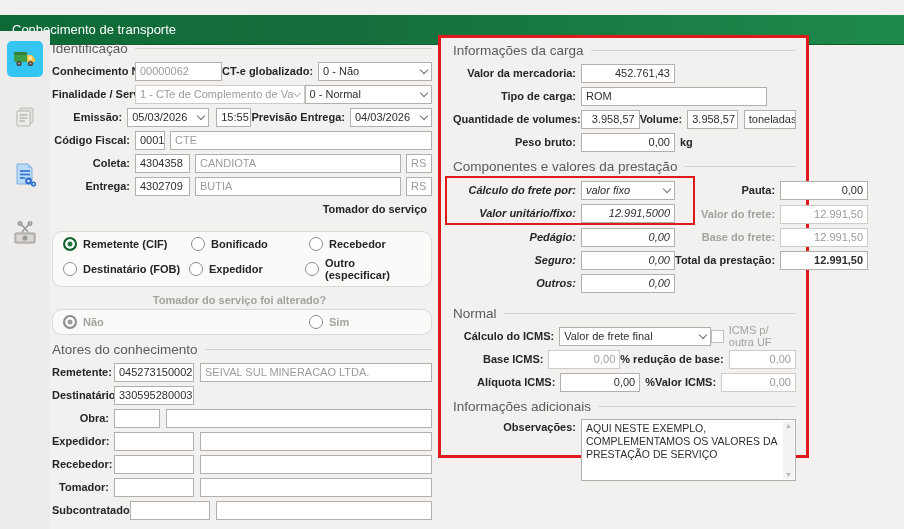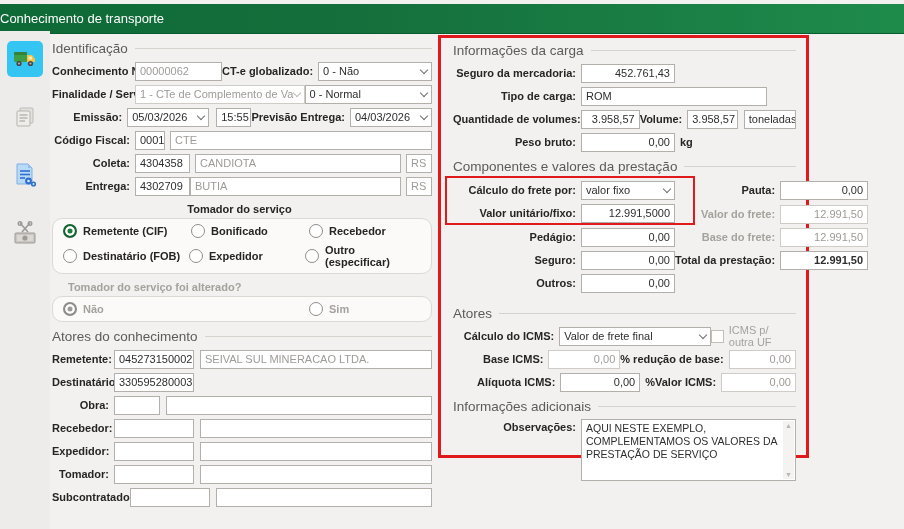--- a/index.html
+++ b/index.html
@@ -1,22 +1,22 @@
 <!DOCTYPE html>
 <html lang="pt"><head>
 <meta charset="utf-8">
 <style>
   * { margin:0; padding:0; box-sizing:border-box; font-family:"Liberation Sans", sans-serif; }
   html,body { width:904px; height:529px; overflow:hidden; background:#eceae8; }
   .window { position:relative; width:904px; height:529px; background:#f2f1ef; }
 
   
-  .titlebar { position:absolute; left:0; top:4px; width:904px; height:30px;
+  .titlebar { position:absolute; left:0; top:15px; width:904px; height:30px;
     background:linear-gradient(90deg,#0d6a36 0%, #156f3c 40%, #1e8b4b 100%);
-    display:flex; align-items:center; 
+    display:flex; align-items:center; padding-left:12px;
     border-bottom:1px solid #0a5c2f; }
   .titlebar .title { color:#ffffff; font-size:13px; }
 
   
   .sidebar { position:absolute; left:0; top:31px; width:50px; height:498px;
     background:#eeecea; display:flex; flex-direction:column; align-items:center; padding-top:10px; gap:22px; }
   .icon-btn { width:36px; height:36px; border-radius:5px; display:flex; align-items:center; justify-content:center; }
   .icon-btn.selected { background:#35c5f3; }
 
   
@@ -48,21 +48,21 @@
   .checkbox { width:13px; height:13px; border:1px solid #c2bfbb; background:#fdfdfc; flex:none; margin-right:5px; }
 
   
   .left-col { position:absolute; left:52px; top:34px; width:380px; }
 
   
   .red-panel { position:absolute; left:438px; top:35px; width:371px; height:423px;
     border:3px solid #e0191c; padding:2px 10px 0 12px; background:#f2f1ef; }
 
   .pcols { display:flex; }
-  .pcol-left { width:236px; position:relative; }
+  .pcol-left { width:236px; position:relative;font-style:italic; }
   .pcol-right { flex:1; }
   .red-inner { position:absolute; left:-8px; top:-4px; width:250px; height:49px;
     border:2.5px solid #e0191c; pointer-events:none; }
 
   
   .obs-box { position:relative; flex:1; height:62px; background:#fff; border:1px solid #b3b0ac;
     padding:2px 14px 2px 4px; font-size:10.5px; color:#2e2e2e; line-height:13px; }
   .obs-scroll { position:absolute; right:1px; top:1px; bottom:1px; width:11px; background:#f4f3f2;
     display:flex; flex-direction:column; justify-content:space-between; align-items:center; padding:1px 0; }
   .arr { font-size:7px; color:#b7b5b2; line-height:7px; }
@@ -174,26 +174,26 @@
     <div class="row">
       <span class="lbl" style="width:83px">Coleta:</span>
       <span class="field" style="width:55px">4304358</span>
       <span class="field gray gap" style="margin-left:5px">CANDIOTA</span>
       <span class="field gray" style="width:26px;margin-left:5px">RS</span>
     </div>
 
     <div class="row">
       <span class="lbl" style="width:83px">Entrega:</span>
       <span class="field" style="width:55px">4302709</span>
-      <span class="field gray gap" style="">BUTIA</span>
+      <span class="field gray gap" style="margin-left:5px">BUTIA</span>
       <span class="field gray" style="width:26px;margin-left:5px">RS</span>
     </div>
 
     <div style="margin-top:7px">
-      <div class="lbl" style="text-align:center;margin-bottom:3px">Tomador do serviço</div>
+      <div class="lbl" style="text-align:right;margin-bottom:16px">Tomador do serviço</div>
       <div class="group-box">
         <div style="display:flex;margin-bottom:6px">
           <span class="radio-item" style="width:128px">
             <span class="radio sel"></span>
             <span>Remetente (CIF)</span>
           </span>
           <span class="radio-item" style="width:118px">
             <span class="radio"></span>
             <span>Bonificado</span>
           </span>
@@ -210,21 +210,21 @@
           <span class="radio-item" style="width:118px">
             <span class="radio"></span>
             <span>Expedidor</span>
           </span>
           <span class="radio-item">
             <span class="radio"></span>
             <span>Outro (especificar)</span>
           </span>
         </div>
       </div>
-      <div class="lbl dis" style="text-align:left;margin:7px 16px 3px">Tomador do serviço foi alterado?</div>
+      <div class="lbl dis" style="text-align:center;margin:7px 4px 3px">Tomador do serviço foi alterado?</div>
       <div class="group-box" style="display:flex">
         <span class="radio-item dis" style="width:246px">
           <span class="radio sel-dis"></span>
           <span>Não</span>
         </span>
         <span class="radio-item dis">
           <span class="radio"></span>
           <span>Sim</span>
         </span>
       </div>
@@ -240,50 +240,50 @@
     <div class="row">
       <span class="lbl" style="width:62px">Destinatário:</span>
       <span class="field" style="width:80px">33059528000357</span>
     </div>
     <div class="row">
       <span class="lbl" style="width:62px">Obra:</span>
       <span class="field" style="width:46px"></span>
       <span class="field gap" style="margin-left:6px"></span>
     </div>
     <div class="row">
+      <span class="lbl" style="width:62px">Expedidor:</span>
+      <span class="field" style="width:80px"></span>
+      <span class="field gap" style="margin-left:6px"></span>
+    </div>
+    <div class="row">
       <span class="lbl" style="width:62px">Recebedor:</span>
       <span class="field" style="width:80px"></span>
       <span class="field gap" style="margin-left:6px"></span>
     </div>
     <div class="row">
-      <span class="lbl" style="width:62px">Expedidor:</span>
-      <span class="field" style="width:80px"></span>
-      <span class="field gap" style="margin-left:6px"></span>
-    </div>
-    <div class="row">
       <span class="lbl" style="width:62px">Tomador:</span>
       <span class="field" style="width:80px"></span>
       <span class="field gap" style="margin-left:6px"></span>
     </div>
 
 
     <div class="row">
       <span class="lbl" style="width:78px">Subcontratado:</span>
       <span class="field" style="width:80px"></span>
       <span class="field gap" style="margin-left:6px"></span>
     </div>
 
   </div>
 
   <div class="red-panel">
 
     <div class="legend" style="margin-top:3px">Informações da carga</div>
 
     <div class="row">
-      <span class="lbl" style="width:128px">Seguro da mercadoria:</span>
+      <span class="lbl" style="width:128px">Valor da mercadoria:</span>
       <span class="field num" style="width:94px">452.761,43</span>
     </div>
     <div class="row">
       <span class="lbl" style="width:128px">Tipo de carga:</span>
       <span class="field" style="width:186px">ROM</span>
     </div>
     <div class="row">
       <span class="lbl" style="width:128px">Quantidade de volumes:</span>
       <span class="field num" style="width:94px">3.958,57</span>
       <span class="lbl" style="width:50px">Volume:</span>
@@ -341,21 +341,21 @@
           <span class="lbl dis gap">Base do frete:</span>
           <span class="field num dis" style="width:88px">12.991,50</span>
         </div>
         <div class="row">
           <span class="lbl gap">Total da prestação:</span>
           <span class="field num bold" style="width:88px">12.991,50</span>
         </div>
       </div>
     </div>
 
-    <div class="legend" style="margin-top:10px">Atores</div>
+    <div class="legend" style="margin-top:10px">Normal</div>
 
     <div class="row">
       <span class="lbl" style="width:128px">Cálculo do ICMS:</span>
       <span class="field dd" style="width:182px">
         <span>Valor de frete final</span>
         <span class="chev"></span>
       </span>
       <span class="gap"></span>
       <span class="radio-item dis">
         <span class="checkbox"></span>

